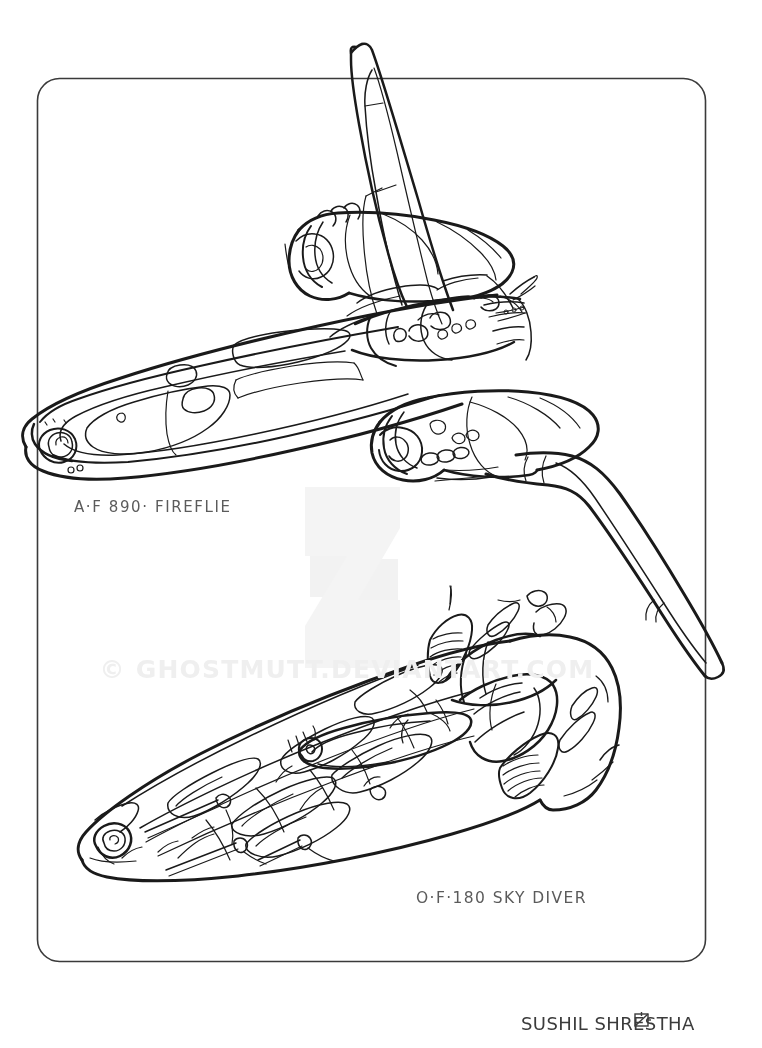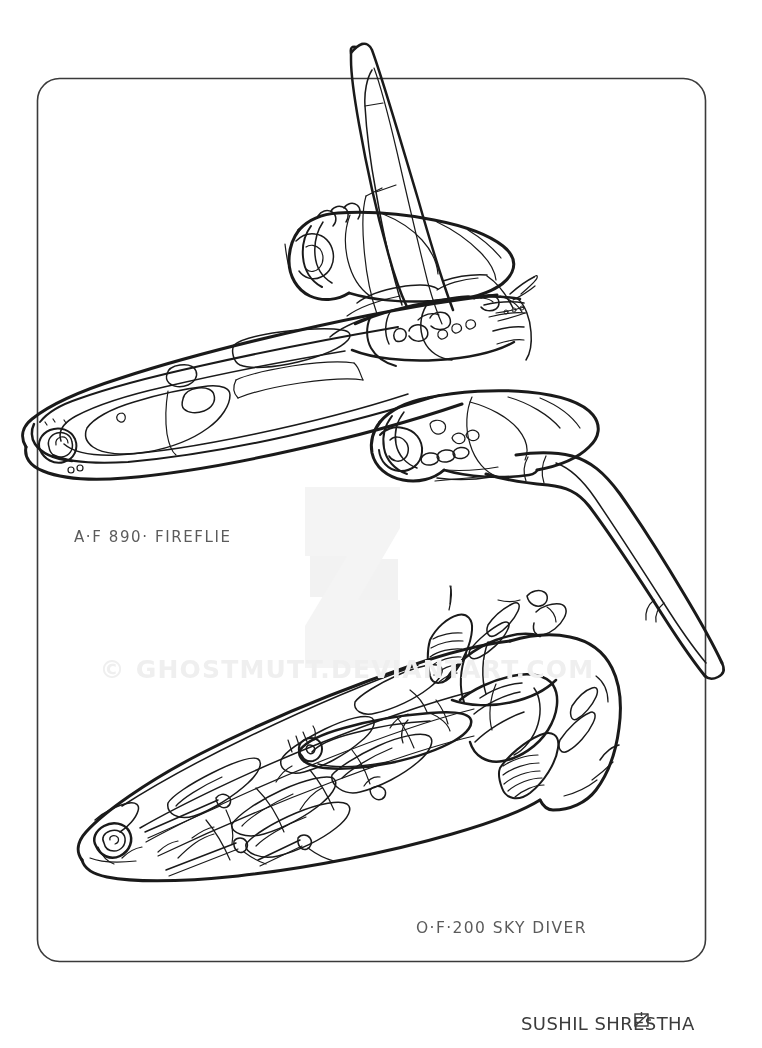--- a/index.html
+++ b/index.html
@@ -11,21 +11,21 @@
   svg#art{position:absolute;left:0;top:0;width:762px;height:1048px;display:block;}
 
   .wm-text{
     position:absolute;left:0;top:655px;width:694px;text-align:center;
     font-family:"DejaVu Sans", sans-serif;font-weight:bold;
     font-size:25px;letter-spacing:1.2px;color:#efefef;
     white-space:nowrap;pointer-events:none;user-select:none;
   }
   .label{
     position:absolute;font-family:"DejaVu Sans", sans-serif;
-    color:#5b5b5b;white-space:nowrap;margin-top:30px;
+    color:#5b5b5b;white-space:nowrap;
   }
   #label-fireflie{left:74px;top:498px;font-size:15px;letter-spacing:1.6px;}
   #label-skydiver{left:416px;top:889px;font-size:15.5px;letter-spacing:1.4px;}
   #signature{
     position:absolute;left:521px;top:1013px;font-size:18px;letter-spacing:0.4px;
     font-family:"DejaVu Sans", sans-serif;color:#3b3b3b;white-space:nowrap;
   }
   #sig-mono{
     position:absolute;left:632px;top:1010px;width:20px;height:20px;
   }
@@ -433,21 +433,21 @@
       <path class="ink w12" d="M256 846 C264 838 284 825 306 817"></path>
       <path class="ink w12" d="M410 690 C418 696 424 704 427 712"></path>
       <path class="ink w12" d="M436 700 C442 708 446 716 448 724"></path>
     </g>
   </svg>
 
   <div class="wm-text">© GHOSTMUTT.DEVIANTART.COM</div>
 
   <div class="label" id="label-fireflie">A·F 890· FIREFLIE</div>
 
-  <div class="label" id="label-skydiver">O·F·200 SKY DIVER</div>
+  <div class="label" id="label-skydiver">O·F·180 SKY DIVER</div>
 
   <div id="signature">SUSHIL SHRESTHA</div>
 
   <svg id="sig-mono" viewBox="0 0 20 20">
     <rect x="3" y="4" width="13" height="12" fill="none" stroke="#3b3b3b" stroke-width="1.4"></rect>
     <path d="M3 16 L16 4" fill="none" stroke="#3b3b3b" stroke-width="1.4"></path>
     <path d="M9.5 2 L9.5 6" fill="none" stroke="#3b3b3b" stroke-width="1.4"></path>
     <path d="M16 10 L19 10" fill="none" stroke="#3b3b3b" stroke-width="1.4"></path>
   </svg>
 

